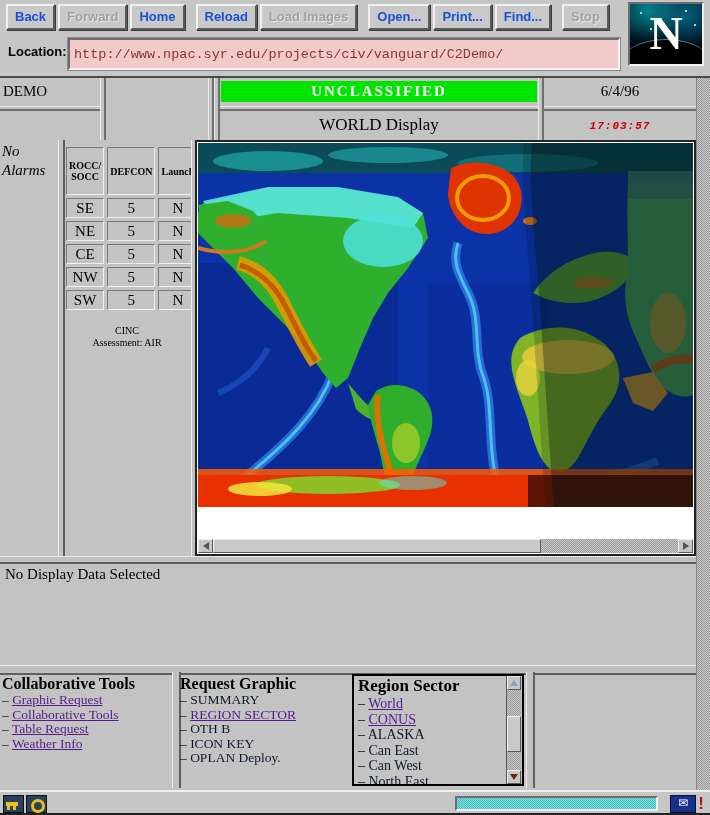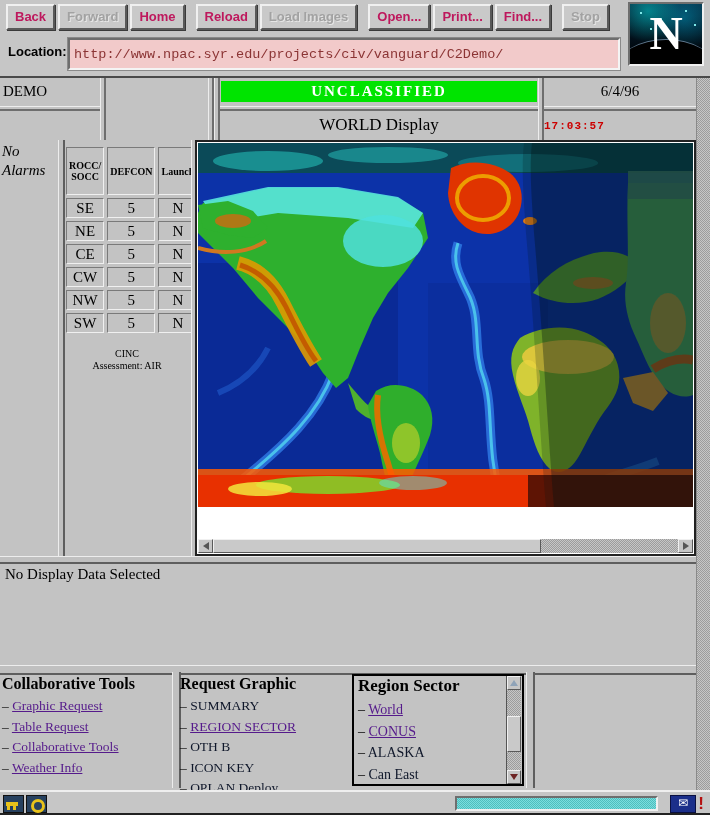--- a/index.html
+++ b/index.html
@@ -4,21 +4,21 @@
 <style>
   html,body{margin:0;padding:0;}
   #page{position:relative;width:710px;height:815px;background:#c3c3c3;overflow:hidden;
         font-family:"Liberation Serif",serif;color:#000;}
   .dither-dk{background-image:conic-gradient(#9c9c9c 25%,#c6c6c6 0 50%,#9c9c9c 0 75%,#c6c6c6 0);background-size:2px 2px;}
 
   
   #chrome{position:absolute;left:0;top:0;width:710px;height:76px;background:#c6c6c6;
           border-bottom:2px solid #4a4a4a;}
   #toolbar{position:absolute;left:6px;top:4px;display:flex;align-items:stretch;height:26px;}
-  .tbtn{font-family:"Liberation Sans",sans-serif;font-weight:bold;font-size:13px;color:#be185d;
+  .tbtn{font-family:"Liberation Sans",sans-serif;font-weight:bold;font-size:13px;color:#1d4ed8;
         background:#c9c9c9;border:2px solid;border-color:#f0f0f0 #5a5a5a #5a5a5a #f0f0f0;
         box-shadow:1px 1px 0 #3a3a3a;margin-right:3px;padding:1px 7px;cursor:pointer;line-height:20px;}
   .tbtn.disabled{color:#a2a2a2;text-shadow:1px 1px 0 #e6e6e6;cursor:default;}
   .tbtn.gap{margin-left:8px;}
   #loc-label{position:absolute;left:8px;top:44px;font-family:"Liberation Sans",sans-serif;
              font-weight:bold;font-size:13px;}
   #loc-field{position:absolute;left:68px;top:38px;width:540px;height:24px;background:#f2caca;
              border:2px solid;border-color:#6e6e6e #f4f4f4 #f4f4f4 #6e6e6e;box-shadow:0 0 0 1px #8a8a8a;
              font-family:"Liberation Mono",monospace;font-size:13.5px;color:#8b3434;padding:2px 4px;}
   #logo{position:absolute;right:6px;top:2px;width:76px;height:64px;
@@ -39,22 +39,22 @@
   .hridge{height:2px;border-top:1px solid #ededed;border-bottom:2px solid #6e6e6e;margin:1px 0;}
   .vridge{width:3px;border-left:1px solid #ededed;border-right:2px solid #6e6e6e;height:100%;}
   .hcell{font-size:15px;line-height:26px;}
   #h-demo{padding-left:3px;}
   #h-pgm{text-align:center;}
   #class-bar{margin:3px 1px 0 1px;height:21px;background:#00e400;color:#fff;text-align:center;
              font-weight:bold;font-size:15px;letter-spacing:2px;line-height:21px;
              font-family:"Liberation Serif",serif;}
   #h-world{text-align:center;font-size:17px;}
   #h-date{text-align:center;font-size:15px;}
-  #h-time{font-family:"Liberation Mono",monospace;font-weight:bold;font-size:11px;
-          color:#cc0000;line-height:28px;letter-spacing:1px;}
+  #h-time{text-align:center;font-family:"Liberation Mono",monospace;font-weight:bold;font-size:11px;
+          color:#cc0000;line-height:28px;letter-spacing:1px;font-style:italic;}
 
   
   #main{position:absolute;left:0;top:140px;width:696px;height:416px;}
   #alarms{position:absolute;left:0;top:0;width:58px;height:416px;padding:2px 0 0 2px;font-size:15px;line-height:19px;font-style:italic;}
   .fb{background:#c0c0c0;}
   .fb-v{border-left:1px solid #ededed;border-right:2px solid #5e5e5e;}
   .fb-h{border-top:1px solid #ededed;border-bottom:2px solid #5e5e5e;}
   #fbv1{position:absolute;left:58px;top:0;width:4px;height:416px;}
   #tablewrap{position:absolute;left:63px;top:0;width:128px;height:416px;}
   #stat-table{margin:4px auto 0 auto;border-spacing:3px;}
@@ -81,21 +81,21 @@
   #vscroll{position:absolute;left:696px;top:78px;width:14px;height:712px;border-left:1px solid #8a8a8a;}
 
   
   #fbh1{position:absolute;left:0;top:556px;width:696px;height:5px;}
   #message{position:absolute;left:0;top:561px;width:696px;height:104px;padding:5px 0 0 5px;font-size:15px;}
   #fbh2{position:absolute;left:0;top:665px;width:696px;height:7px;}
 
   
   #bottom{position:absolute;left:0;top:672px;width:710px;height:116px;}
   .ptitle{font-weight:bold;font-size:16px;line-height:19px;}
-  .pitem{font-size:13.5px;line-height:14.5px;white-space:nowrap;margin-top:6px;}
+  .pitem{font-size:13.5px;line-height:14.5px;white-space:nowrap;}
   .dash{color:#000;}
   .plink{color:var(--link,#551a8b);text-decoration:underline;cursor:pointer;}
   .plabel{color:#0f172a;text-align:center;}
   #collab{position:absolute;left:2px;top:2px;width:168px;}
   #fbv3{position:absolute;left:172px;top:0;width:6px;height:116px;}
   #reqg{position:absolute;left:180px;top:2px;width:168px;}
   #region{position:absolute;left:352px;top:2px;width:172px;height:112px;border:2px solid #000;
           box-sizing:border-box;padding:0 18px 0 4px;overflow:hidden;background:#c3c3c3;}
   #region .ptitle{font-size:17px;line-height:20px;}
   #region .pitem{font-size:14px;line-height:15.5px;font-family:Liberation Serif, serif;}
@@ -202,25 +202,20 @@
               <td>NE</td>
               <td>5</td>
               <td>N</td>
             </tr>
             <tr>
               <td>CE</td>
               <td>5</td>
               <td>N</td>
             </tr>
             <tr>
-              <td>CW</td>
-              <td>5</td>
-              <td>N</td>
-            </tr>
-            <tr>
               <td>NW</td>
               <td>5</td>
               <td>N</td>
             </tr>
             <tr>
               <td>SW</td>
               <td>5</td>
               <td>N</td>
             </tr>
           </tbody>
@@ -310,22 +305,22 @@
 
   <div id="fbh1" class="fb fb-h"></div>
   <div id="message">No Display Data Selected</div>
   <div id="fbh2" class="fb fb-h"></div>
 
   <div id="bottom">
     <div id="collab">
       <div class="ptitle">Collaborative Tools</div>
       <div>
           <div class="pitem"><span class="dash">– </span><span class="plink">Graphic Request</span></div>
+          <div class="pitem"><span class="dash">– </span><span class="plink">Collaborative Tools</span></div>
           <div class="pitem"><span class="dash">– </span><span class="plink">Table Request</span></div>
-          <div class="pitem"><span class="dash">– </span><span class="plink">Collaborative Tools</span></div>
           <div class="pitem"><span class="dash">– </span><span class="plink">Weather Info</span></div>
         </div>
     </div>
     <div id="fbv3" class="fb fb-v" style="left:172px"></div>
     <div id="reqg">
       <div class="ptitle">Request Graphic</div>
       <div>
           <div class="pitem"><span class="dash">– </span><span class="plabel">SUMMARY</span></div>
           <div class="pitem"><span class="dash">– </span><span class="plink">REGION SECTOR</span></div>
           <div class="pitem"><span class="dash">– </span><span class="plabel">OTH B</span></div>

